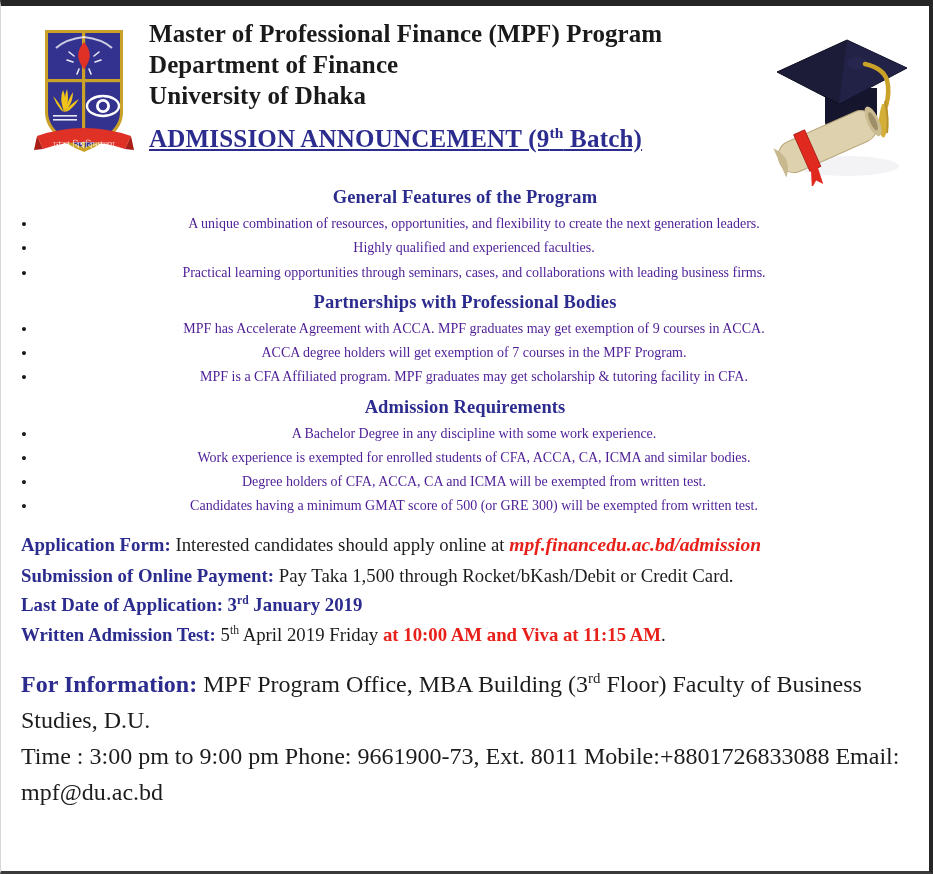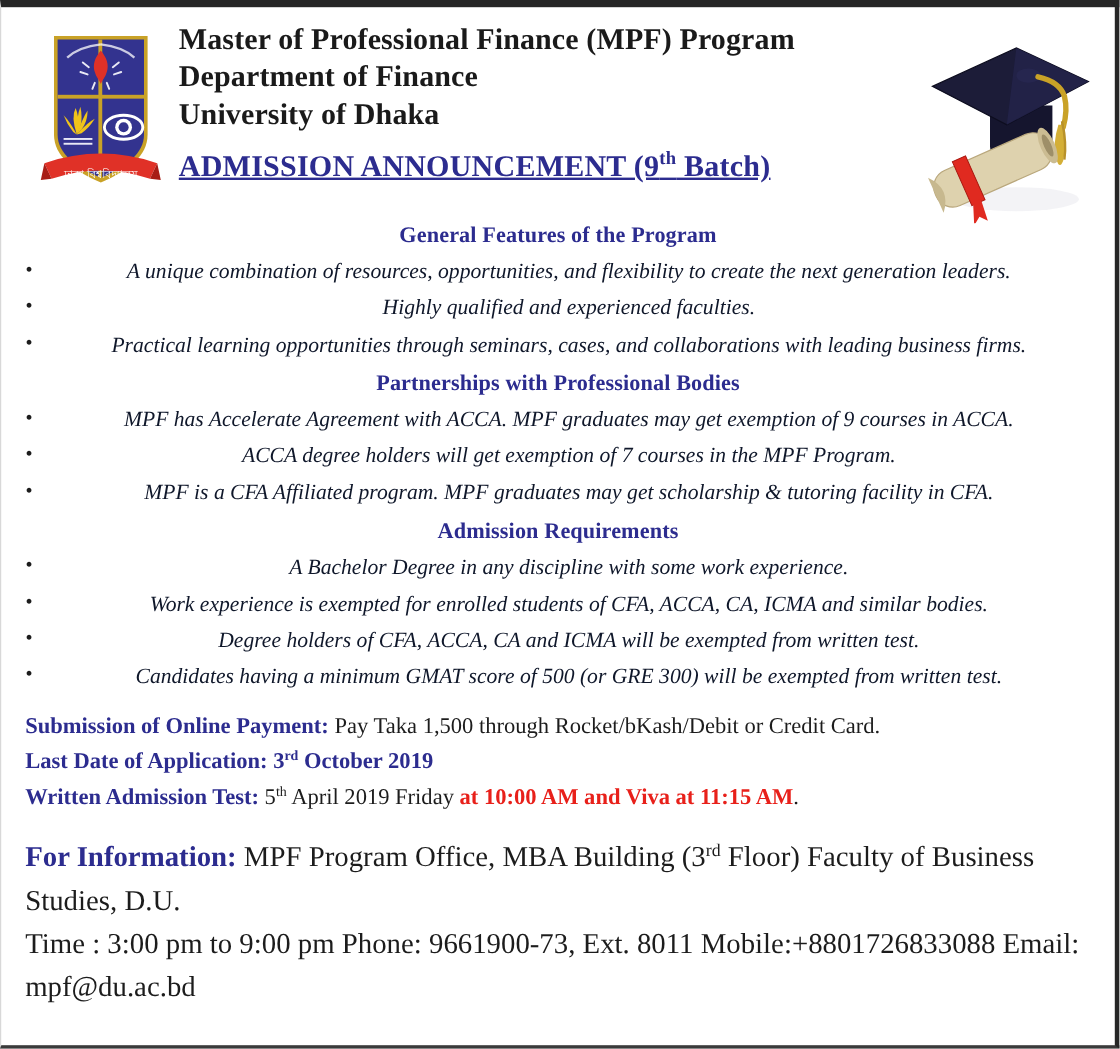--- a/index.html
+++ b/index.html
@@ -91,25 +91,24 @@
     letter-spacing: 0.1px;
   }
   ul.bullets {
     list-style: none;
     margin: 0;
     padding: 0;
   }
   ul.bullets li {
     position: relative;
     padding-left: 18px;
-    font-size: 18px;
-    color: #0f172a;
+    font-size: 14px;
+    color: #4c1d95;
     line-height: 1.52;
     margin-bottom: 3px;
-    font-style: italic;
   }
   ul.bullets li::before {
     content: "\2022";
     position: absolute;
     left: 2px;
     top: -1px;
     font-size: 17px;
     color: #1c1c1c;
   }
 
@@ -258,26 +257,31 @@
       <ul class="bullets">
         <li>A Bachelor Degree in any discipline with some work experience.</li>
         <li>Work experience is exempted for enrolled students of CFA, ACCA, CA, ICMA and similar bodies.</li>
         <li>Degree holders of CFA, ACCA, CA and ICMA will be exempted from written test.</li>
         <li>Candidates having a minimum GMAT score of 500 (or GRE 300) will be exempted from written test.</li>
       </ul>
     </div>
 
     <div class="apply-block">
       <div class="apply-line">
+        <span class="lbl">Application Form:</span>
+        <span>Interested candidates should apply online at</span>
+        <span class="url">mpf.financedu.ac.bd/admission</span>
+      </div>
+      <div class="apply-line">
         <span class="lbl">Submission of Online Payment:</span>
         <span>Pay Taka 1,500 through Rocket/bKash/Debit or Credit Card.</span>
       </div>
       <div class="apply-line navy-bold">
         <span>Last Date of Application:</span>
-        <span>3</span><sup>rd</sup><span> October 2019</span>
+        <span>3</span><sup>rd</sup><span> January 2019</span>
       </div>
       <div class="apply-line">
         <span class="lbl">Written Admission Test:</span>
         <span>5</span><sup>th</sup><span> April 2019 Friday </span><span class="red-bold">at 10:00 AM and Viva at 11:15 AM</span><span>.</span>
       </div>
     </div>
 
     <div class="footer">
       <div class="footer-line">
         <span class="lbl">For Information:</span>

